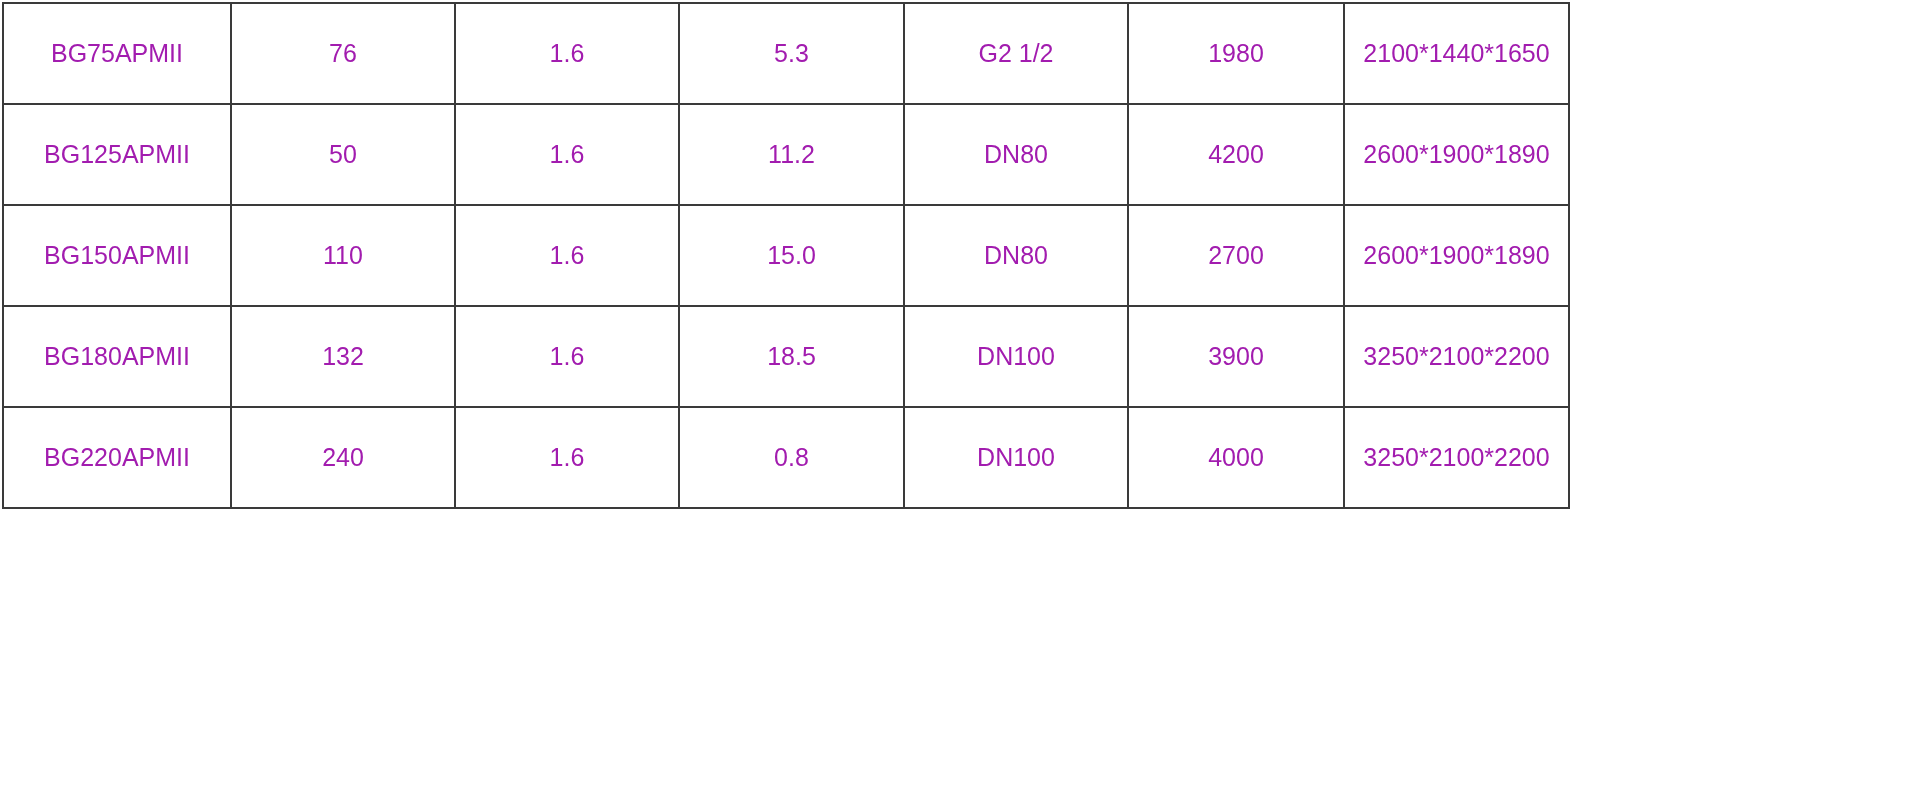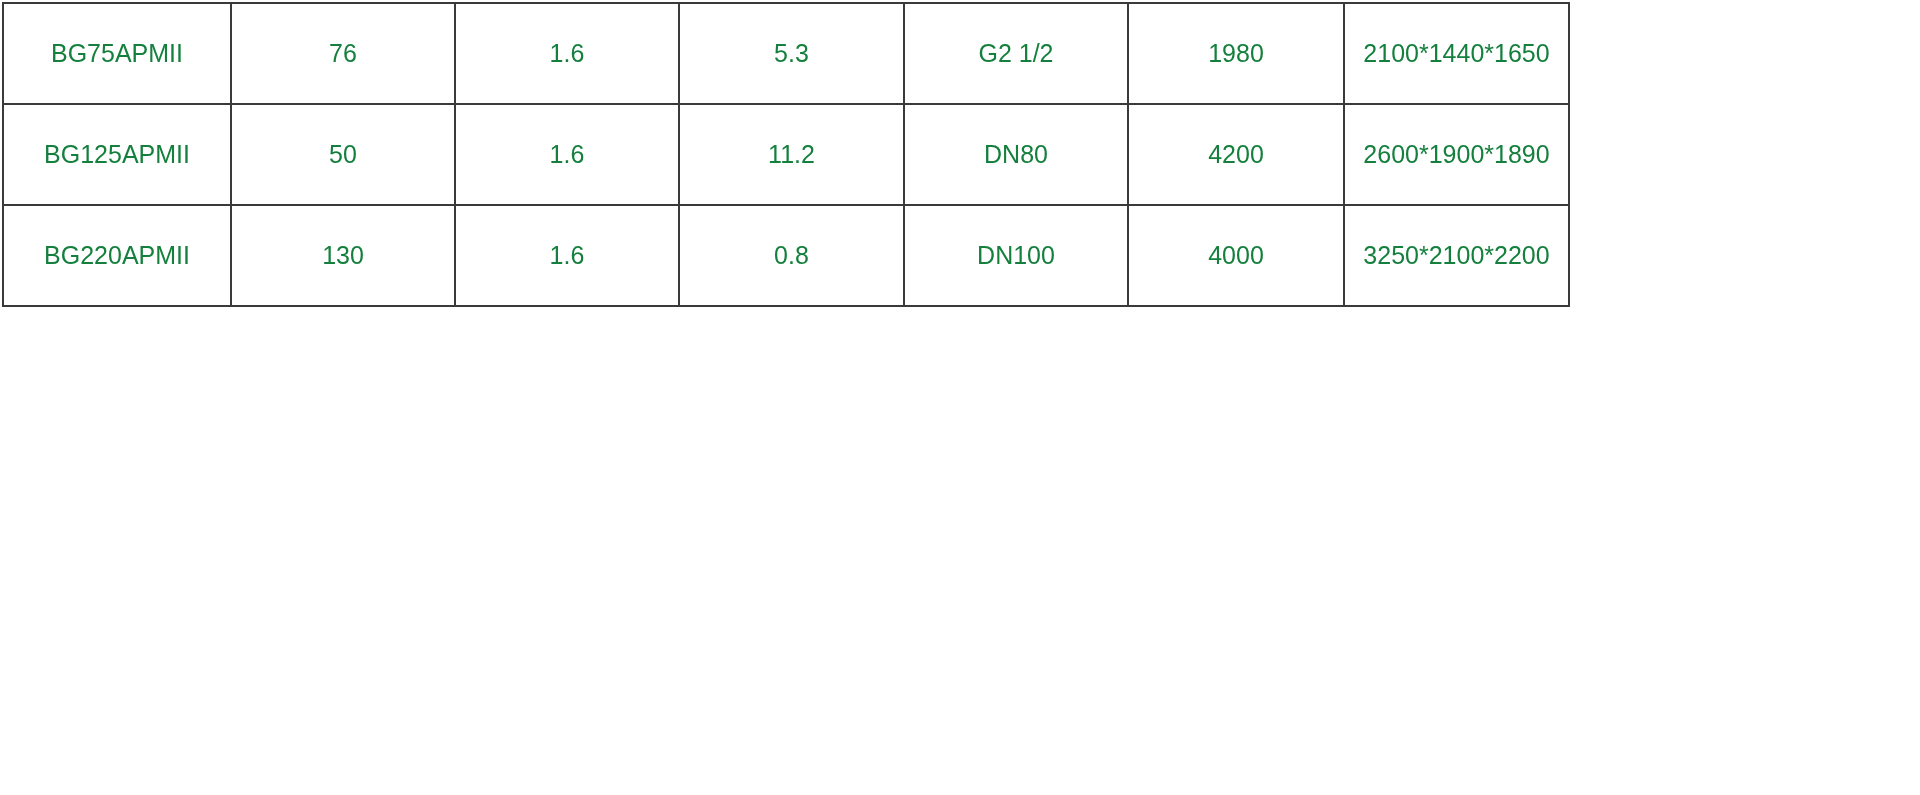--- a/index.html
+++ b/index.html
@@ -27,21 +27,21 @@
     margin-top: 2px;
     width: 1566px;
   }
   table.spec-table td {
     border: 2px solid #3a3a3a;
     text-align: center;
     vertical-align: middle;
     font-size: 25px;
     line-height: 1.35;
     padding: 6px 4px;
-    color: #15803d;
+    color: #a21caf;
     word-wrap: break-word;
     overflow-wrap: break-word;
     height: 101px;
     box-sizing: border-box;
   }
   
   col.c0 { width: 228px; }
   col.c1 { width: 224px; }
   col.c2 { width: 224px; }
   col.c3 { width: 225px; }
@@ -81,22 +81,40 @@
       <tr>
         <td>BG125APMII</td>
         <td>50</td>
         <td>1.6</td>
         <td>11.2</td>
         <td>DN80</td>
         <td>4200</td>
         <td class="cell-dim">2600*1900*1890</td>
       </tr>
       <tr>
+        <td>BG150APMII</td>
+        <td>110</td>
+        <td>1.6</td>
+        <td>15.0</td>
+        <td>DN80</td>
+        <td>2700</td>
+        <td class="cell-dim">2600*1900*1890</td>
+      </tr>
+      <tr>
+        <td>BG180APMII</td>
+        <td>132</td>
+        <td>1.6</td>
+        <td>18.5</td>
+        <td>DN100</td>
+        <td>3900</td>
+        <td class="cell-dim">3250*2100*2200</td>
+      </tr>
+      <tr>
         <td>BG220APMII</td>
-        <td>130</td>
+        <td>240</td>
         <td>1.6</td>
         <td>0.8</td>
         <td>DN100</td>
         <td>4000</td>
         <td class="cell-dim">3250*2100*2200</td>
       </tr>
     </tbody>
   </table>
 </div>
 

